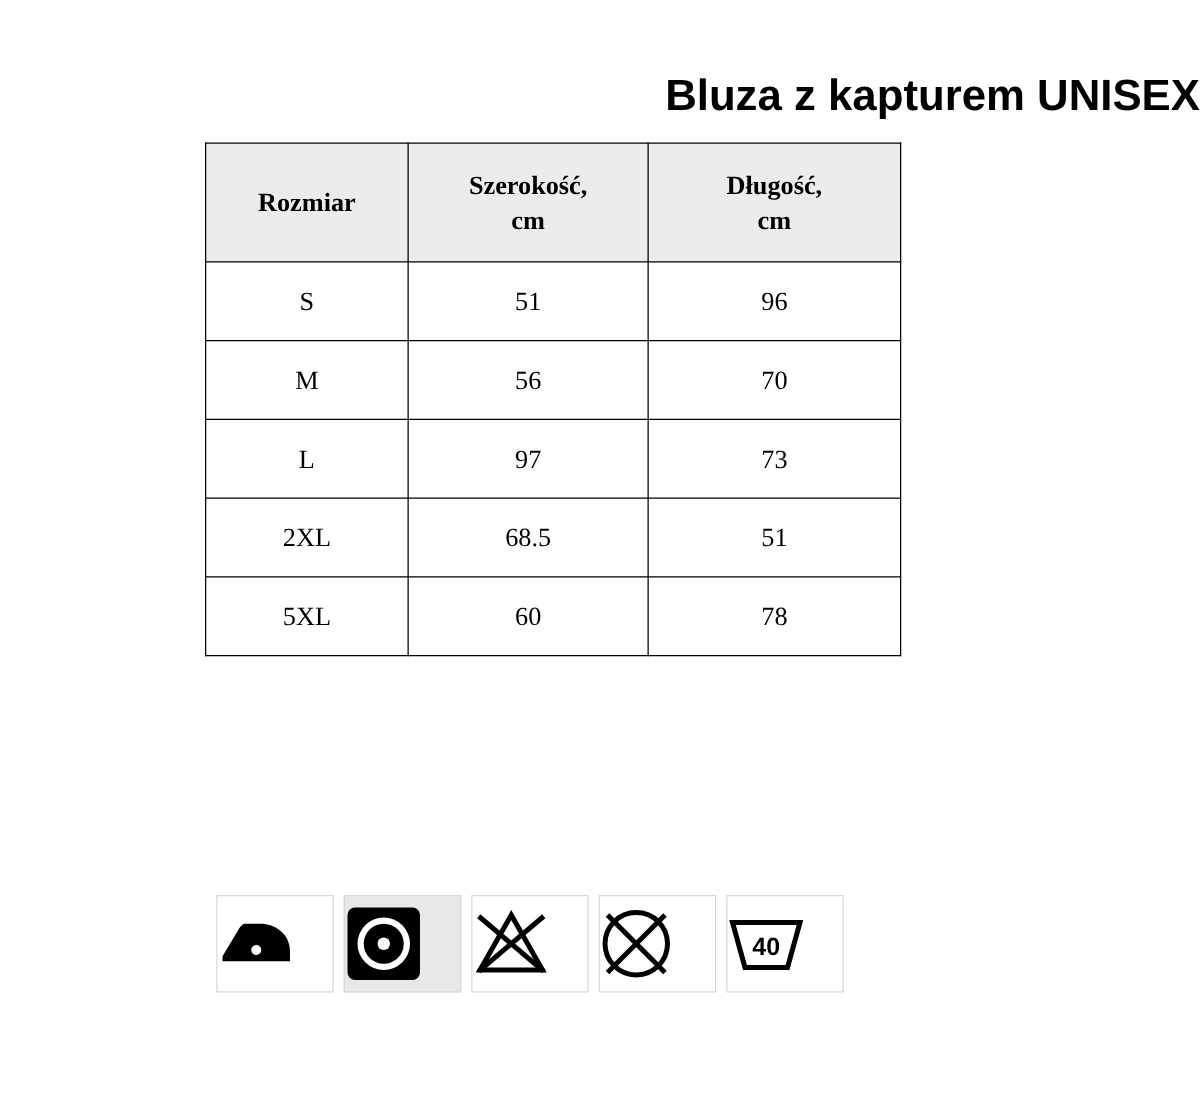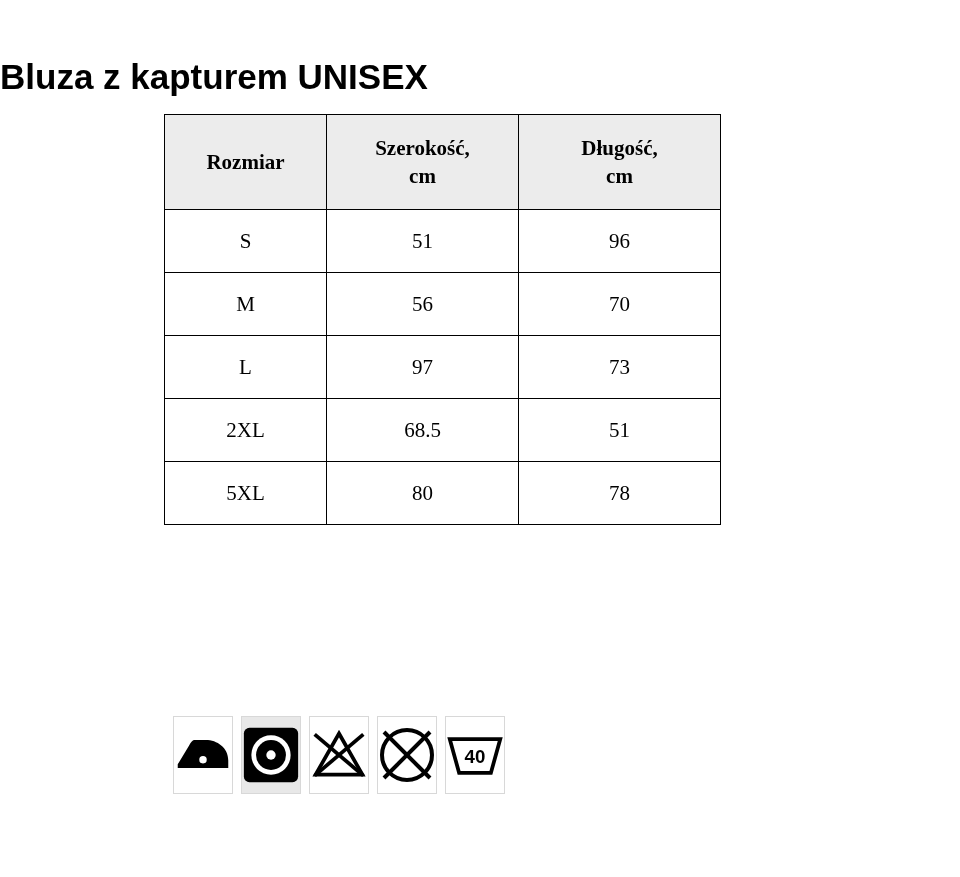--- a/index.html
+++ b/index.html
@@ -20,21 +20,21 @@
     left: 0;
     top: 0;
     width: 960px;
     height: 877px;
   }
   .title {
     position: absolute;
     left: 0;
     top: 57px;
     width: 960px;
-    text-align: left;
+    text-align: right;
     font-size: 35px;
     font-weight: bold;
     letter-spacing: 0px;
     color: #000000;
   }
   table.size-table {
     position: absolute;
     left: 164px;
     top: 114px;
     width: 556px;
@@ -68,21 +68,21 @@
   table.size-table col.c2 { width: 202px; }
 
   .care-row {
     position: absolute;
     left: 173px;
     top: 716px;
     display: flex;
     gap: 8px;
   }
   .care-icon {
-    width: 60px;
+    width: 94px;
     height: 78px;
     border: 1px solid #d8d8d8;
     background: #ffffff;
     display: flex;
     align-items: center;
     box-sizing: border-box;
   }
   .care-icon.shaded {
     background: #e8e8e8;
   }
@@ -134,21 +134,21 @@
         <td>97</td>
         <td>73</td>
       </tr>
       <tr>
         <td>2XL</td>
         <td>68.5</td>
         <td>51</td>
       </tr>
       <tr>
         <td>5XL</td>
-        <td>80</td>
+        <td>60</td>
         <td>78</td>
       </tr>
     </tbody>
   </table>
 
   <div class="care-row">
 
     <div class="care-icon">
       <svg width="62" height="48" viewBox="0 0 62 48">
         <path d="M4 38 L58 38 L58 30 C58 16 46 8 34 8 L22 8 C20 8 18 10 16 14 L4 34 Z" fill="#000000"></path>

